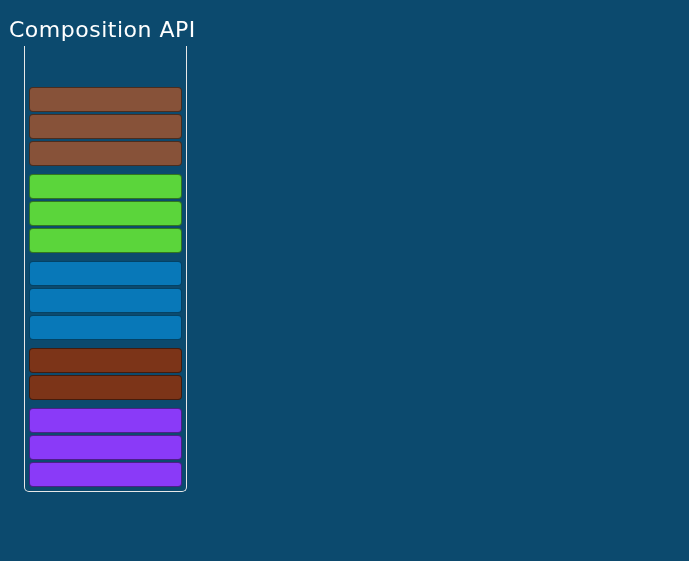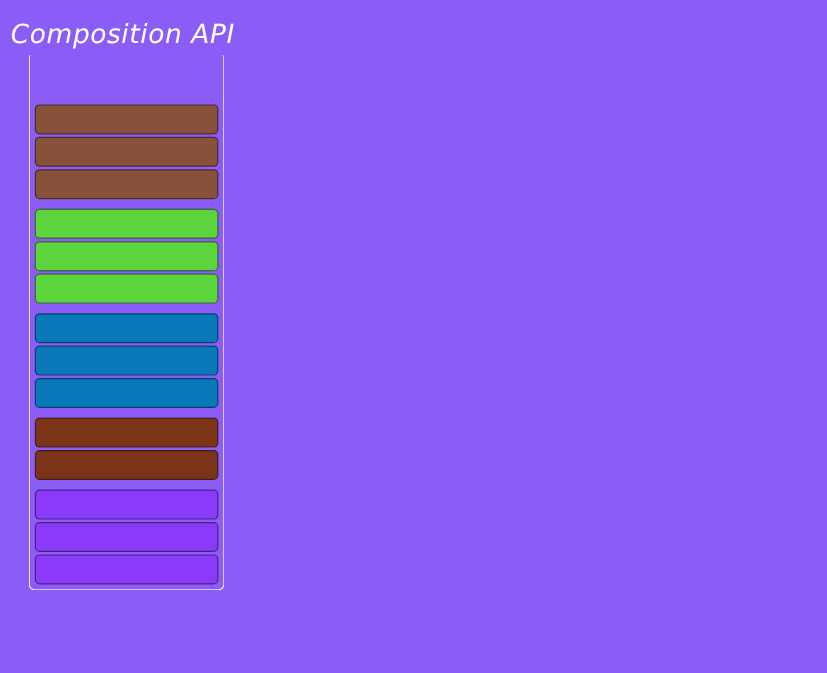--- a/index.html
+++ b/index.html
@@ -12,22 +12,21 @@
     height: 561px;
     overflow: hidden;
     position: relative;
     font-family: "DejaVu Sans", "Liberation Sans", sans-serif;
   }
   .stage {
     position: absolute;
     left: 0; top: 0;
     width: 689px;
     height: 561px;
-    background: #8b5cf6;
-    font-style: italic;
+    background: #0c4a6e;
   }
   .page-title {
     position: absolute;
     left: 9px;
     top: 17px;
     margin: 0;
     font-size: 22px;
     font-weight: 400;
     letter-spacing: 0.5px;
     color: #ffffff;

